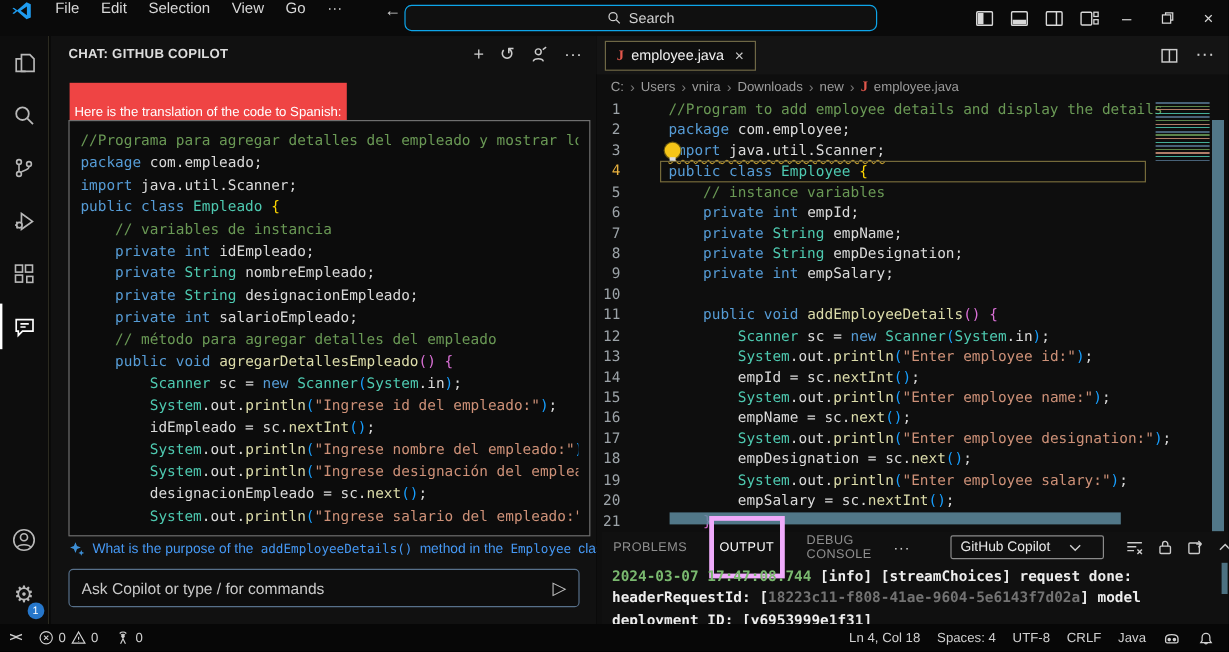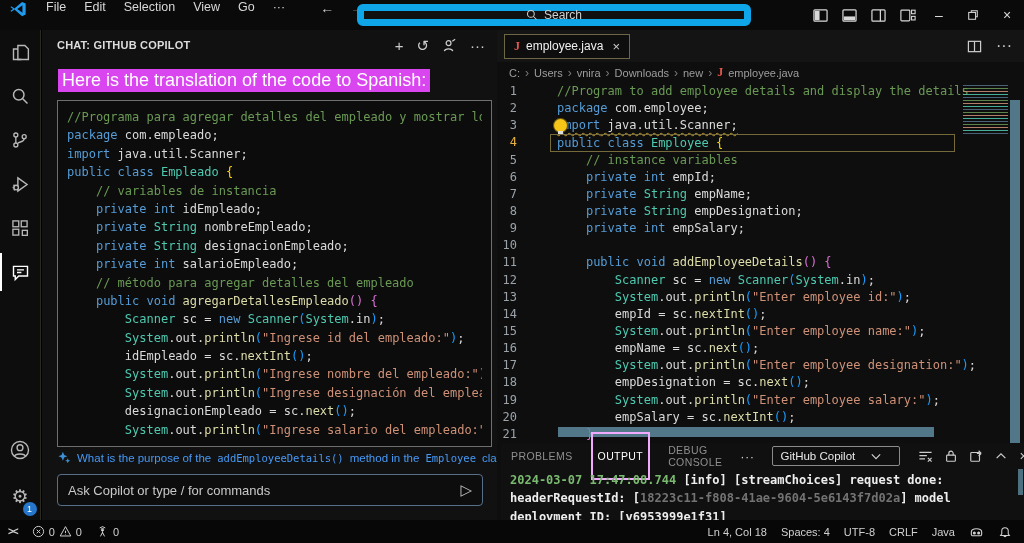--- a/index.html
+++ b/index.html
@@ -6,41 +6,41 @@
   html,body { width:1024px; height:543px; background:#000; overflow:hidden; }
   body { font-family:"Liberation Sans", sans-serif; color:#d6d6d6; position:relative; }
   svg { display:block; }
 
   
   .titlebar { position:absolute; left:0; top:0; width:1024px; height:30px; background:#0a0a0a; display:flex; align-items:flex-start; }
   .vs-logo { width:18px; height:18px; margin:0 10px 0 9px; }
   .menu-item { font-size:12.5px; color:#d8d8d8; padding:0 9px; cursor:default; }
   .nav-arrows { display:flex; align-items:center; margin-left:26px; gap:16px; font-size:14px; }
   .nav-back { color:#d0d0d0; } .nav-fwd { color:#6d6d6d; }
-  .searchbox { position:absolute; left:357px; top:4px; width:394px; height:22px; border:7px solid #0ea5e9; border-radius:6px; background:#101010; display:flex; align-items:center; justify-content:center; gap:6px; color:#cfcfcf; font-size:12px; }
+  .searchbox { position:absolute; left:337px; top:4px; width:394px; height:22px; border:1px solid #0ea5e9; border-radius:6px; background:#101010; display:flex; align-items:center; justify-content:center; gap:6px; color:#cfcfcf; font-size:12px; }
   .tb-right { position:absolute; right:0; top:0; height:30px; display:flex; align-items:center; gap:0; }
   .tb-icon { width:29px; height:30px; display:flex; align-items:center; justify-content:center; color:#d8d8d8; }
   .win-ctl { width:34px; height:30px; display:flex; align-items:center; justify-content:center; color:#d8d8d8; font-size:14px; }
 
   
   .activitybar { position:absolute; left:0; top:30px; width:41px; height:490px; background:#0d0d0d; border-right:1px solid #2b2a20; display:flex; flex-direction:column; align-items:center; }
   .ab-item { width:41px; height:44px; display:flex; align-items:center; justify-content:center; color:#b8b8b8; position:relative; }
   .ab-item.active { color:#ffffff; }
   .ab-item.active::before { content:""; position:absolute; left:0; top:3px; bottom:3px; width:2px; background:#ffffff; }
   .ab-spacer { flex:1; }
   .gear-glyph { font-family:"DejaVu Sans", sans-serif; font-size:19px; line-height:1; }
   .badge { position:absolute; right:4px; bottom:4px; min-width:14px; height:14px; border-radius:7px; background:#2677cb; color:#fff; font-size:9px; display:flex; align-items:center; justify-content:center; }
 
   
   .chatpanel { position:absolute; left:42px; top:30px; width:455px; height:490px; background:#111111; }
   .chat-head { position:absolute; left:0; top:0; right:0; height:30px; display:flex; align-items:center; padding:0 12px 0 15px; }
   .chat-title { font-size:11px; font-weight:bold; color:#dddddd; letter-spacing:.2px; }
   .chat-head-icons { margin-left:auto; display:flex; align-items:center; gap:13px; color:#cccccc; }
   .chat-head-icons .glyph { font-size:15px; line-height:1; }
-  .chat-banner { position:absolute; left:16px; top:39px; background:#d946ef; color:#ffffff; font-size:18px; padding:1px 4px; }
+  .chat-banner { position:absolute; left:16px; top:39px; background:#ef4444; color:#ffffff; font-size:11px; padding:19px 4px; }
   .chat-codeblock { position:absolute; left:15px; top:70px; width:435px; height:347px; border:1px solid #6f6f6f; background:#0c0c0c; overflow:hidden; padding:7px 9px; }
   .chat-codeblock .code-line { font-family:"DejaVu Sans Mono", monospace; font-size:12px; height:18.4px; line-height:18.4px; white-space:pre; overflow:hidden; }
   .chat-question { position:absolute; left:16px; top:421px; display:flex; align-items:center; gap:6px; color:#4699f5; font-size:11.5px; white-space:nowrap; }
   .chat-question .qcode { font-family:"DejaVu Sans Mono", monospace; font-size:10.5px; }
   .chat-inputwrap { position:absolute; left:15px; top:444px; width:426px; height:32px; border:1px solid #57708a; border-radius:4px; background:#0d0d0d; display:flex; align-items:center; }
   .chat-input { flex:1; background:transparent; border:none; outline:none; color:#d8d8d8; font-size:13px; padding:0 10px; font-family:"Liberation Sans", sans-serif; }
   .chat-input::placeholder { color:#c9c9c9; opacity:1; }
   .send-glyph { color:#c0c0c0; font-size:15px; padding-right:10px; font-family:"DejaVu Sans", sans-serif; }
 
   
@@ -64,23 +64,23 @@
   .lightbulb { position:absolute; left:57px; top:36px; width:13px; height:13px; border-radius:50%; background:#f5c518; box-shadow:0 0 0 1px #6b5a10; z-index:5; }
   .lightbulb::after { content:""; position:absolute; left:4px; bottom:-2px; width:5px; height:3px; background:#ddd; }
   .minimap { position:absolute; left:466px; top:2px; width:45px; height:50px; opacity:.85;
     background:repeating-linear-gradient(180deg,#52708a 0 1.5px,transparent 1.5px 3px,#6a9955 3px 4px,transparent 4px 6px,#ce9178 6px 7px,transparent 7px 9px,#4ec9b0 9px 10px,transparent 10px 12px); }
   .ed-vscroll { position:absolute; left:513px; top:17px; width:10px; height:343px; background:#5d8a9d; opacity:.85; }
   .ed-hscroll { position:absolute; left:61px; top:344px; width:376px; height:10px; background:#5d8a9d; opacity:.85; }
 
   
   .panel { position:absolute; left:4px; top:413px; right:0; height:77px; background:#101010; }
   .panel-tabs { position:absolute; left:0; top:0; right:0; height:26px; display:flex; align-items:center; gap:18px; padding-left:10px; font-size:10.5px; letter-spacing:.4px; color:#8f8f8f; }
-  .panel-tab.active { color:#ffffff; border:2px solid #f0abfc; padding:16px 5px; }
+  .panel-tab.active { color:#ffffff; border:4px solid #f0abfc; padding:16px 5px; }
   .panel-more { color:#cccccc; font-size:13px; }
-  .panel-select { display:flex; align-items:center; gap:16px; border:1px solid #8b8b8b; border-radius:2px; height:20px; padding:0 7px; color:#e8e8e8; font-size:11.5px; letter-spacing:0; min-width:128px; }
+  .panel-select { display:flex; align-items:center; gap:16px; border:1px solid #8b8b8b; border-radius:2px; height:20px; padding:0 7px; color:#e8e8e8; font-size:11.5px; letter-spacing:0; min-width:128px;margin-left:16px; }
   .panel-icons { margin-left:auto; display:flex; align-items:center; gap:11px; padding-right:14px; color:#cccccc; }
   .panel-output { position:absolute; left:9px; top:28px; right:10px; bottom:0; overflow:hidden; }
   .panel-output .code-line { font-family:"DejaVu Sans Mono", monospace; font-size:12px; font-weight:600; height:18.3px; line-height:18.3px; white-space:pre; }
   .panel-vscroll { position:absolute; right:1px; top:26px; width:5px; height:26px; background:#5d8a9d; opacity:.8; }
 
   
   .statusbar { position:absolute; left:0; top:520px; width:1024px; height:23px; background:#070707; display:flex; align-items:center; font-size:11px; color:#d0d0d0; }
   .sb-left { display:flex; align-items:center; gap:14px; padding-left:8px; }
   .sb-right { margin-left:auto; display:flex; align-items:center; gap:14px; padding-right:12px; }
   .sb-item { display:flex; align-items:center; gap:4px; }

